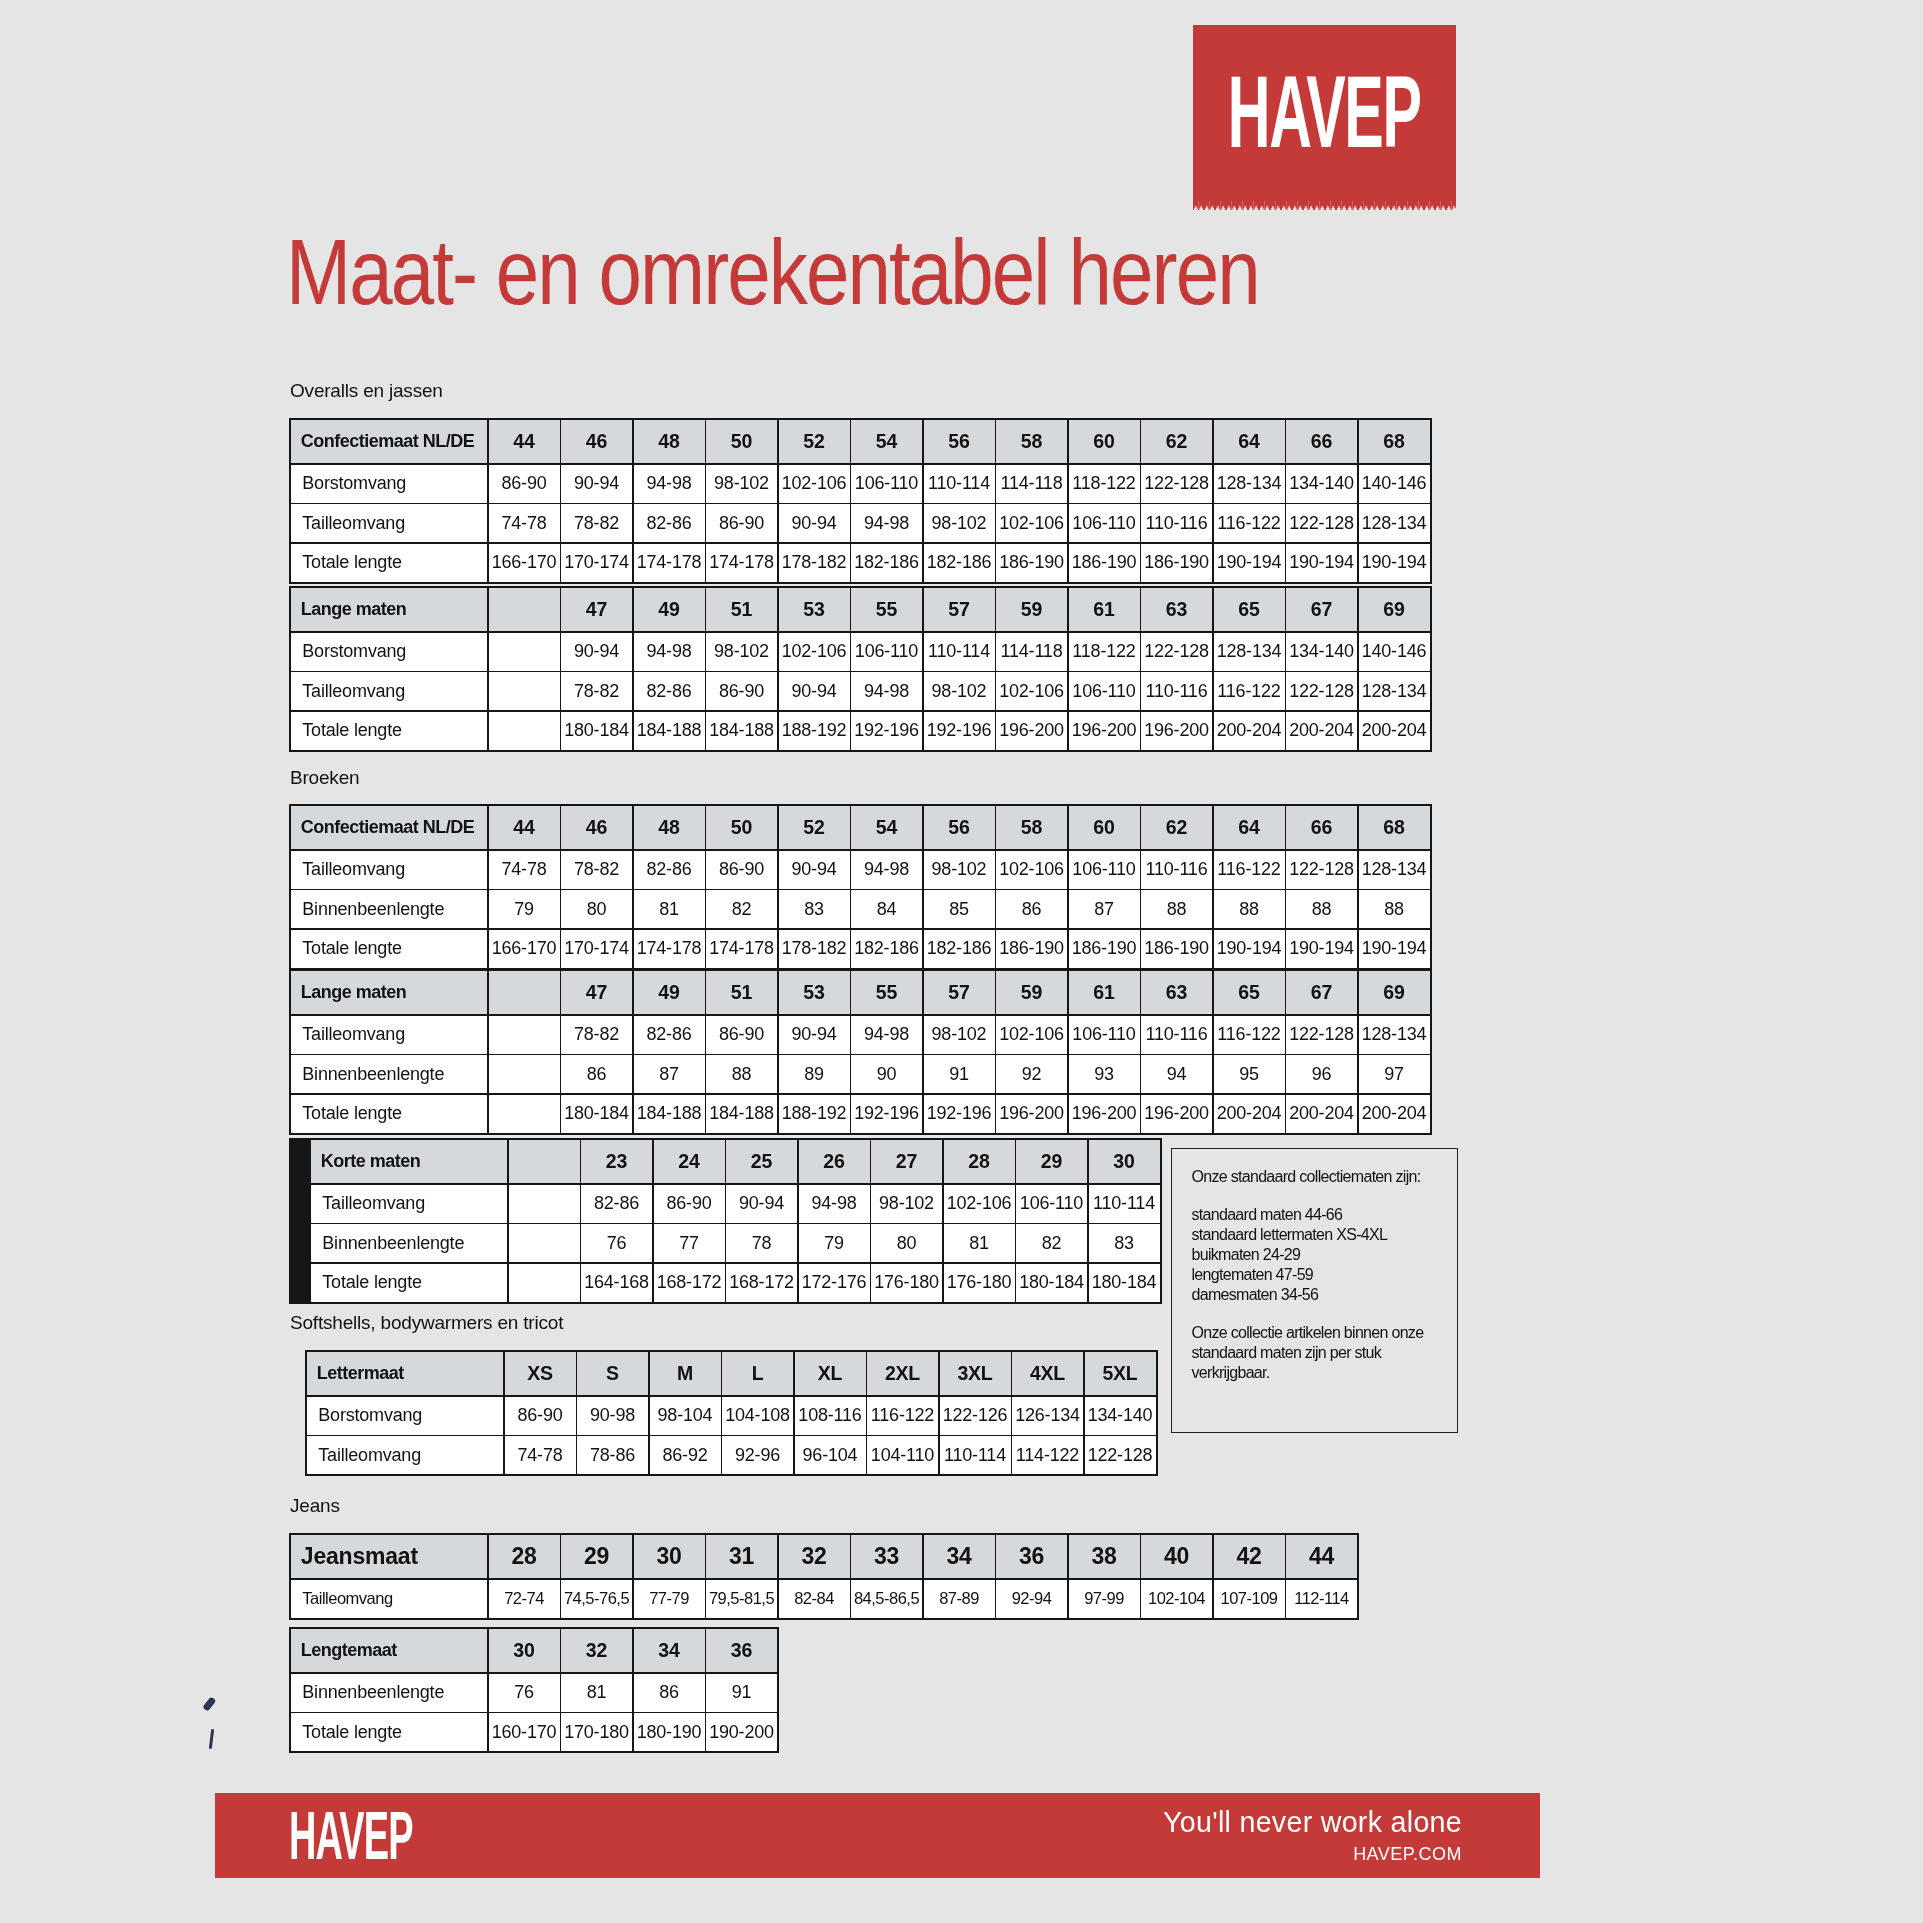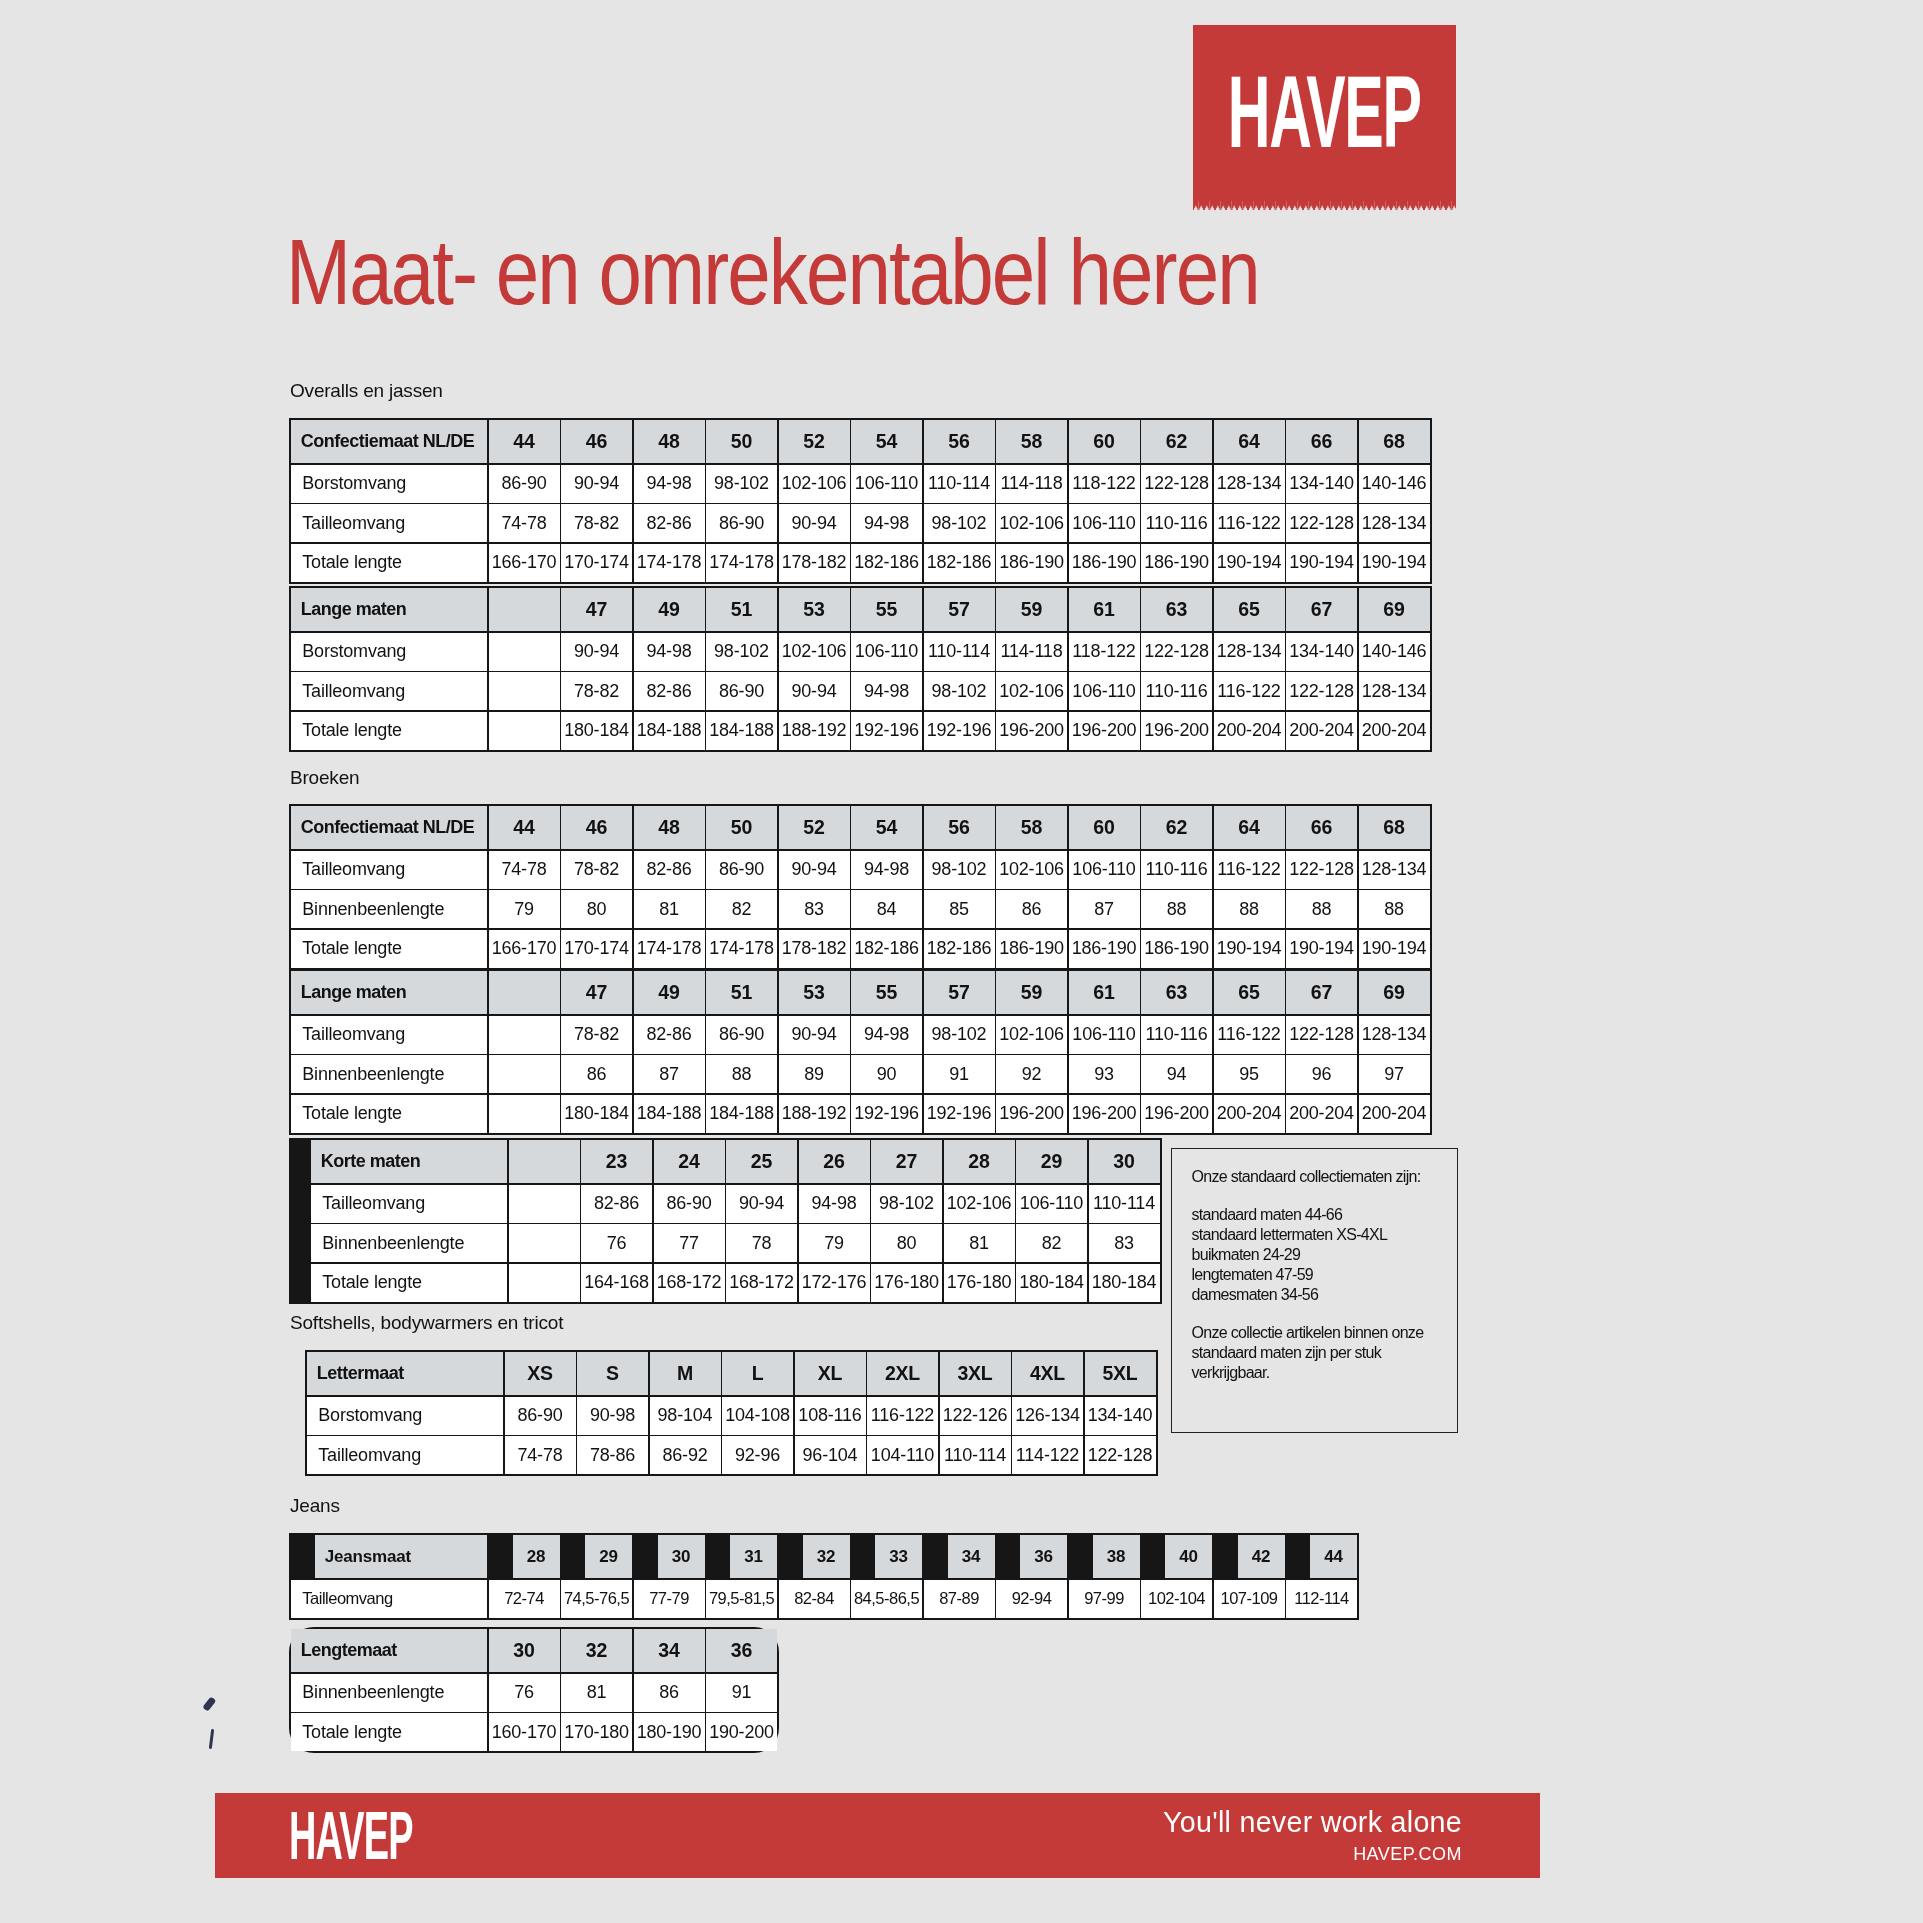--- a/index.html
+++ b/index.html
@@ -59,21 +59,21 @@
   .sizetable .cell.rowlabel{justify-content:flex-start;padding-left:11.3px;font-size:18px;}
   .sizetable .cell.head.rowlabel{font-size:18px;letter-spacing:-0.5px;padding-left:9.8px;}
   #t-overalls-confectie{left:289px;top:418px}
   #t-overalls-lange{left:289px;top:586px}
   #t-broeken-confectie{left:289px;top:804px}
   #t-broeken-lange{left:289px;top:969px}
   #t-broeken-korte{left:289px;top:1138px}
   #t-softshells{left:305px;top:1350px}
   #t-jeans-maat{left:289px;top:1533px}
   #t-jeans-maat .cell{font-size:16.5px;letter-spacing:-0.5px;}
-  #t-jeans-maat .cell.head{font-size:17px;letter-spacing:-0.2px;margin-left:24px;}
+  #t-jeans-maat .cell.head{font-size:23px;letter-spacing:-0.2px;}
   #t-jeans-lengte{left:289px;top:1627px}
 
   
   .infobox{
     position:absolute;left:1171px;top:1148px;width:287px;height:285px;
     border:1.5px solid #222;box-sizing:border-box;padding:18px 18px 0 19.5px;
     font-size:16px;letter-spacing:-0.7px;line-height:20px;
   }
   .infobox p{margin:0 0 18px 0;}
   .infobox .lines div{line-height:20px;}
@@ -454,21 +454,21 @@
       <div class="cell">79,5-81,5</div>
       <div class="cell">82-84</div>
       <div class="cell">84,5-86,5</div>
       <div class="cell">87-89</div>
       <div class="cell">92-94</div>
       <div class="cell">97-99</div>
       <div class="cell">102-104</div>
       <div class="cell">107-109</div>
       <div class="cell">112-114</div>
     </div>
-  <div class="sizetable" id="t-jeans-lengte" style="grid-template-columns: 196px repeat(4, 71px); border-radius: 25px;">
+  <div class="sizetable" id="t-jeans-lengte" style="grid-template-columns: 196px repeat(4, 71px);">
       <div class="cell head rowlabel">Lengtemaat</div>
       <div class="cell head">30</div>
       <div class="cell head">32</div>
       <div class="cell head">34</div>
       <div class="cell head">36</div>
       <div class="cell rowlabel">Binnenbeenlengte</div>
       <div class="cell">76</div>
       <div class="cell">81</div>
       <div class="cell">86</div>
       <div class="cell">91</div>

